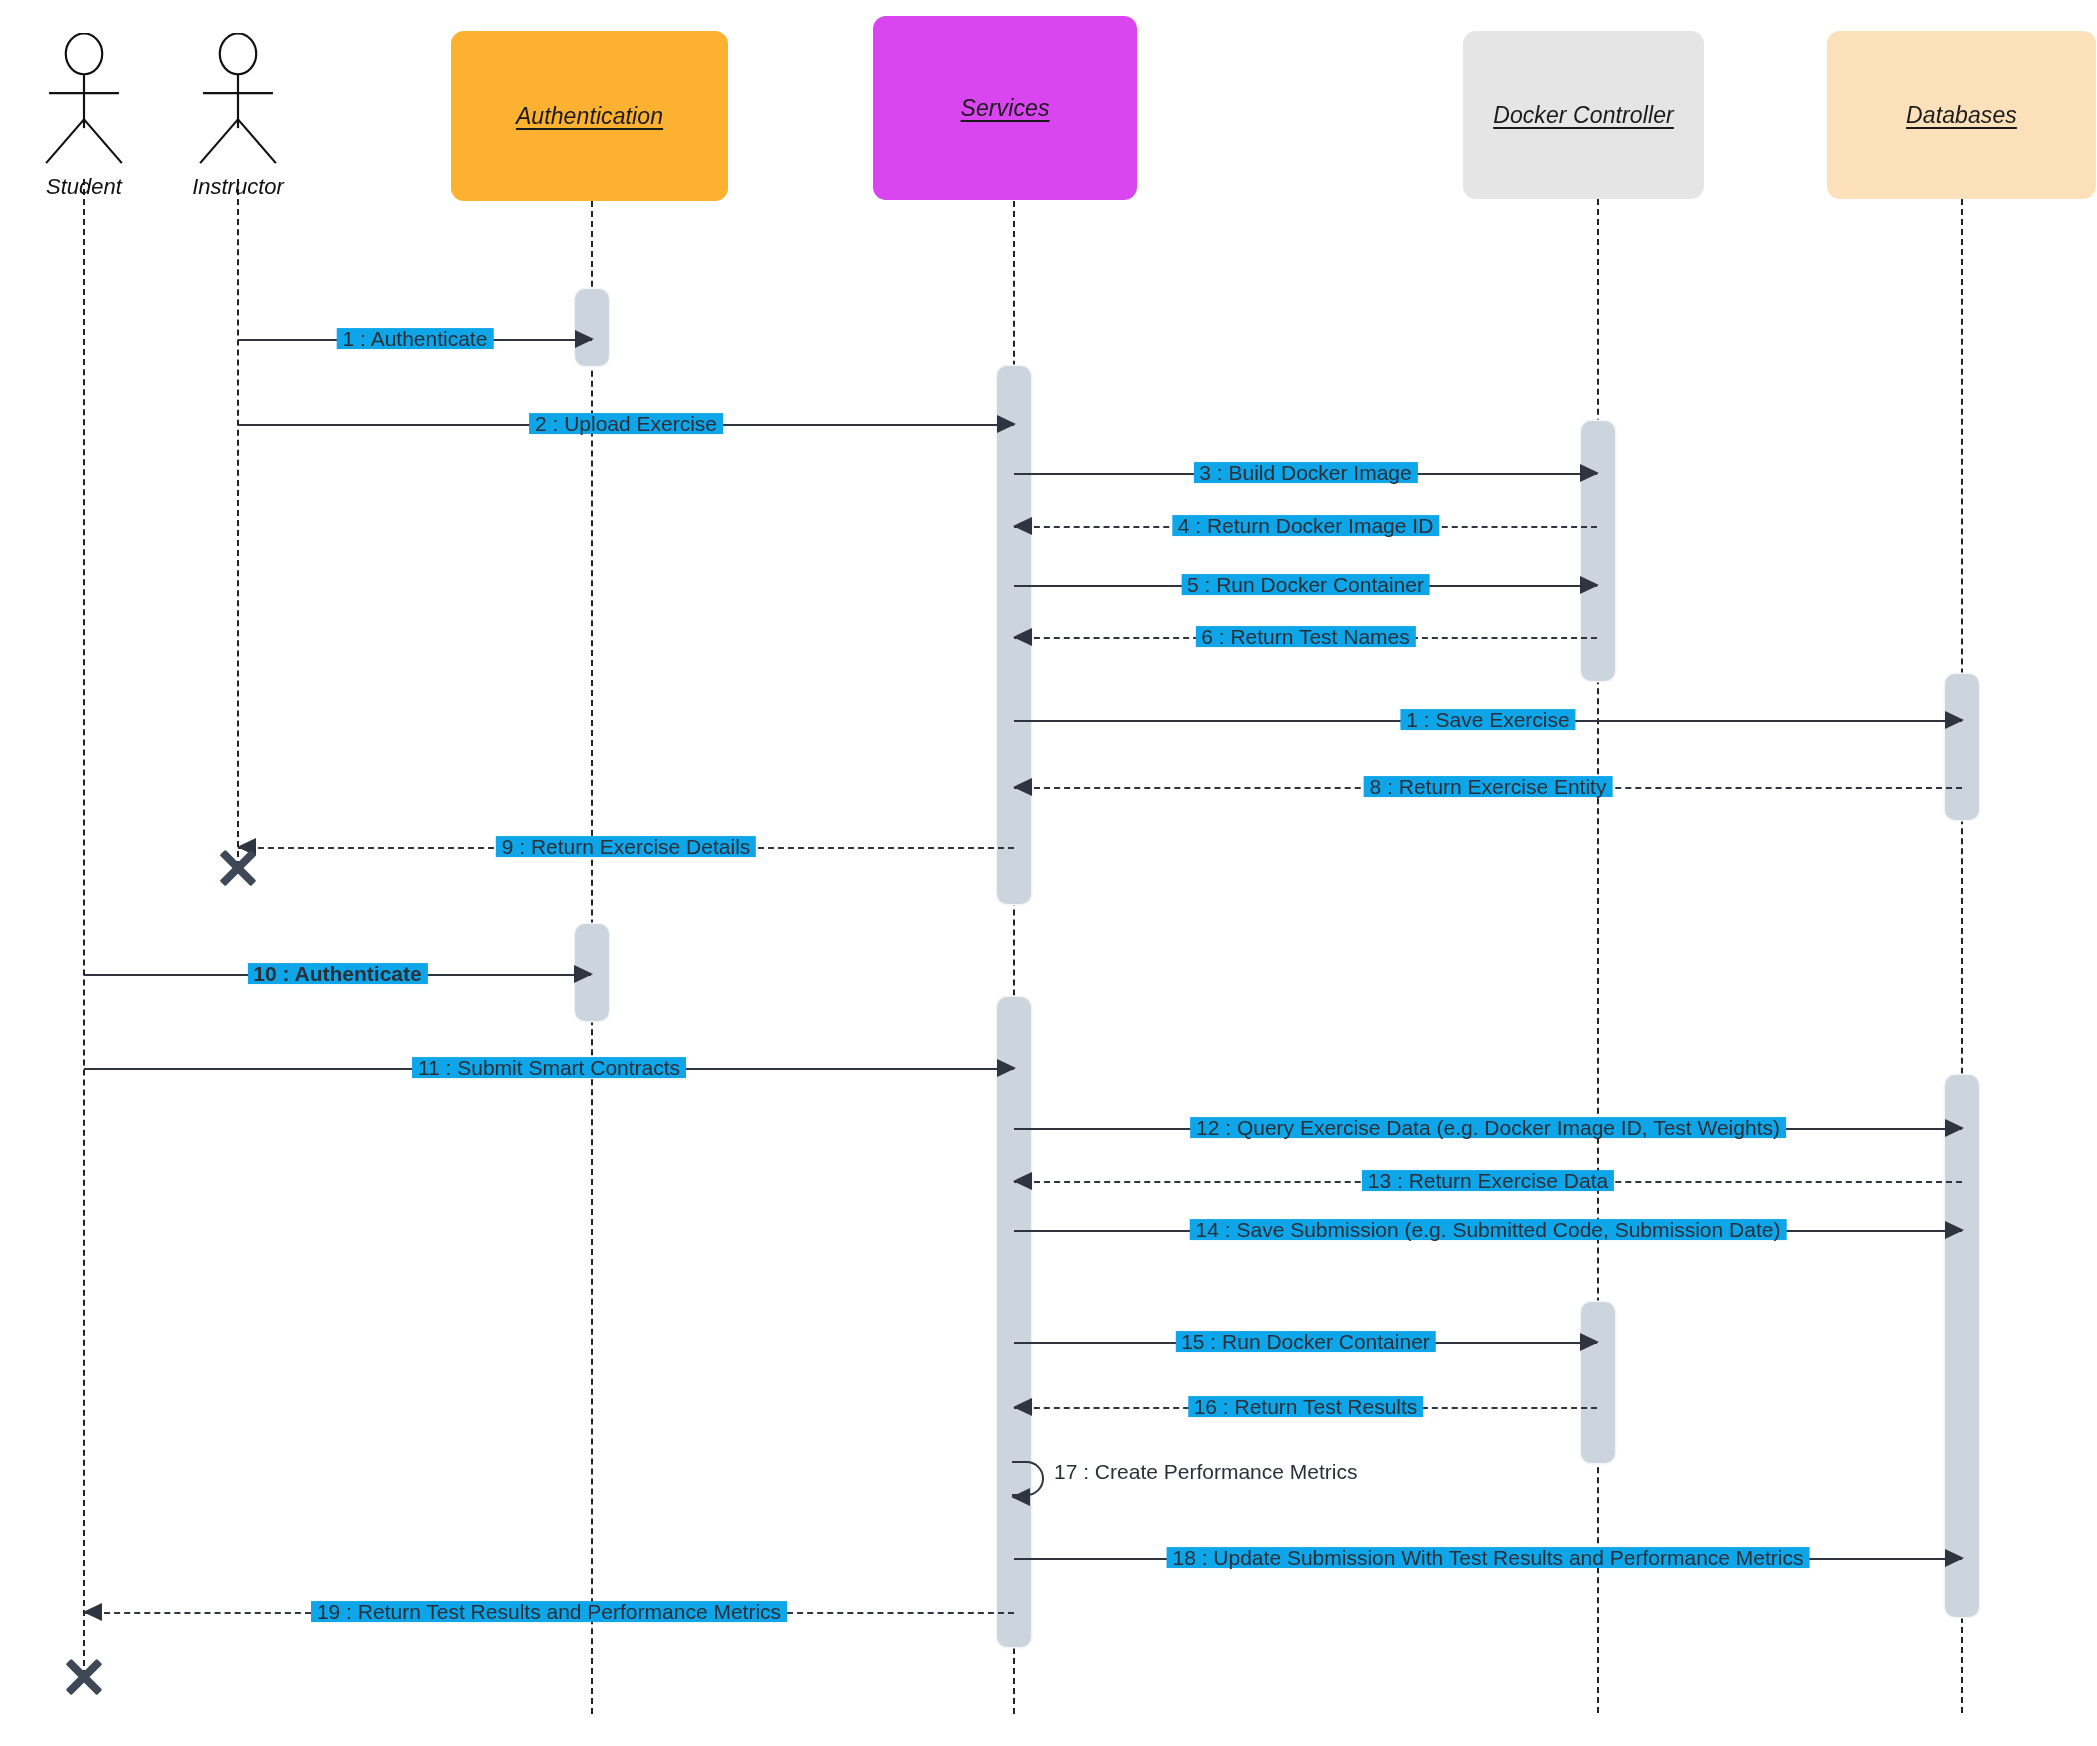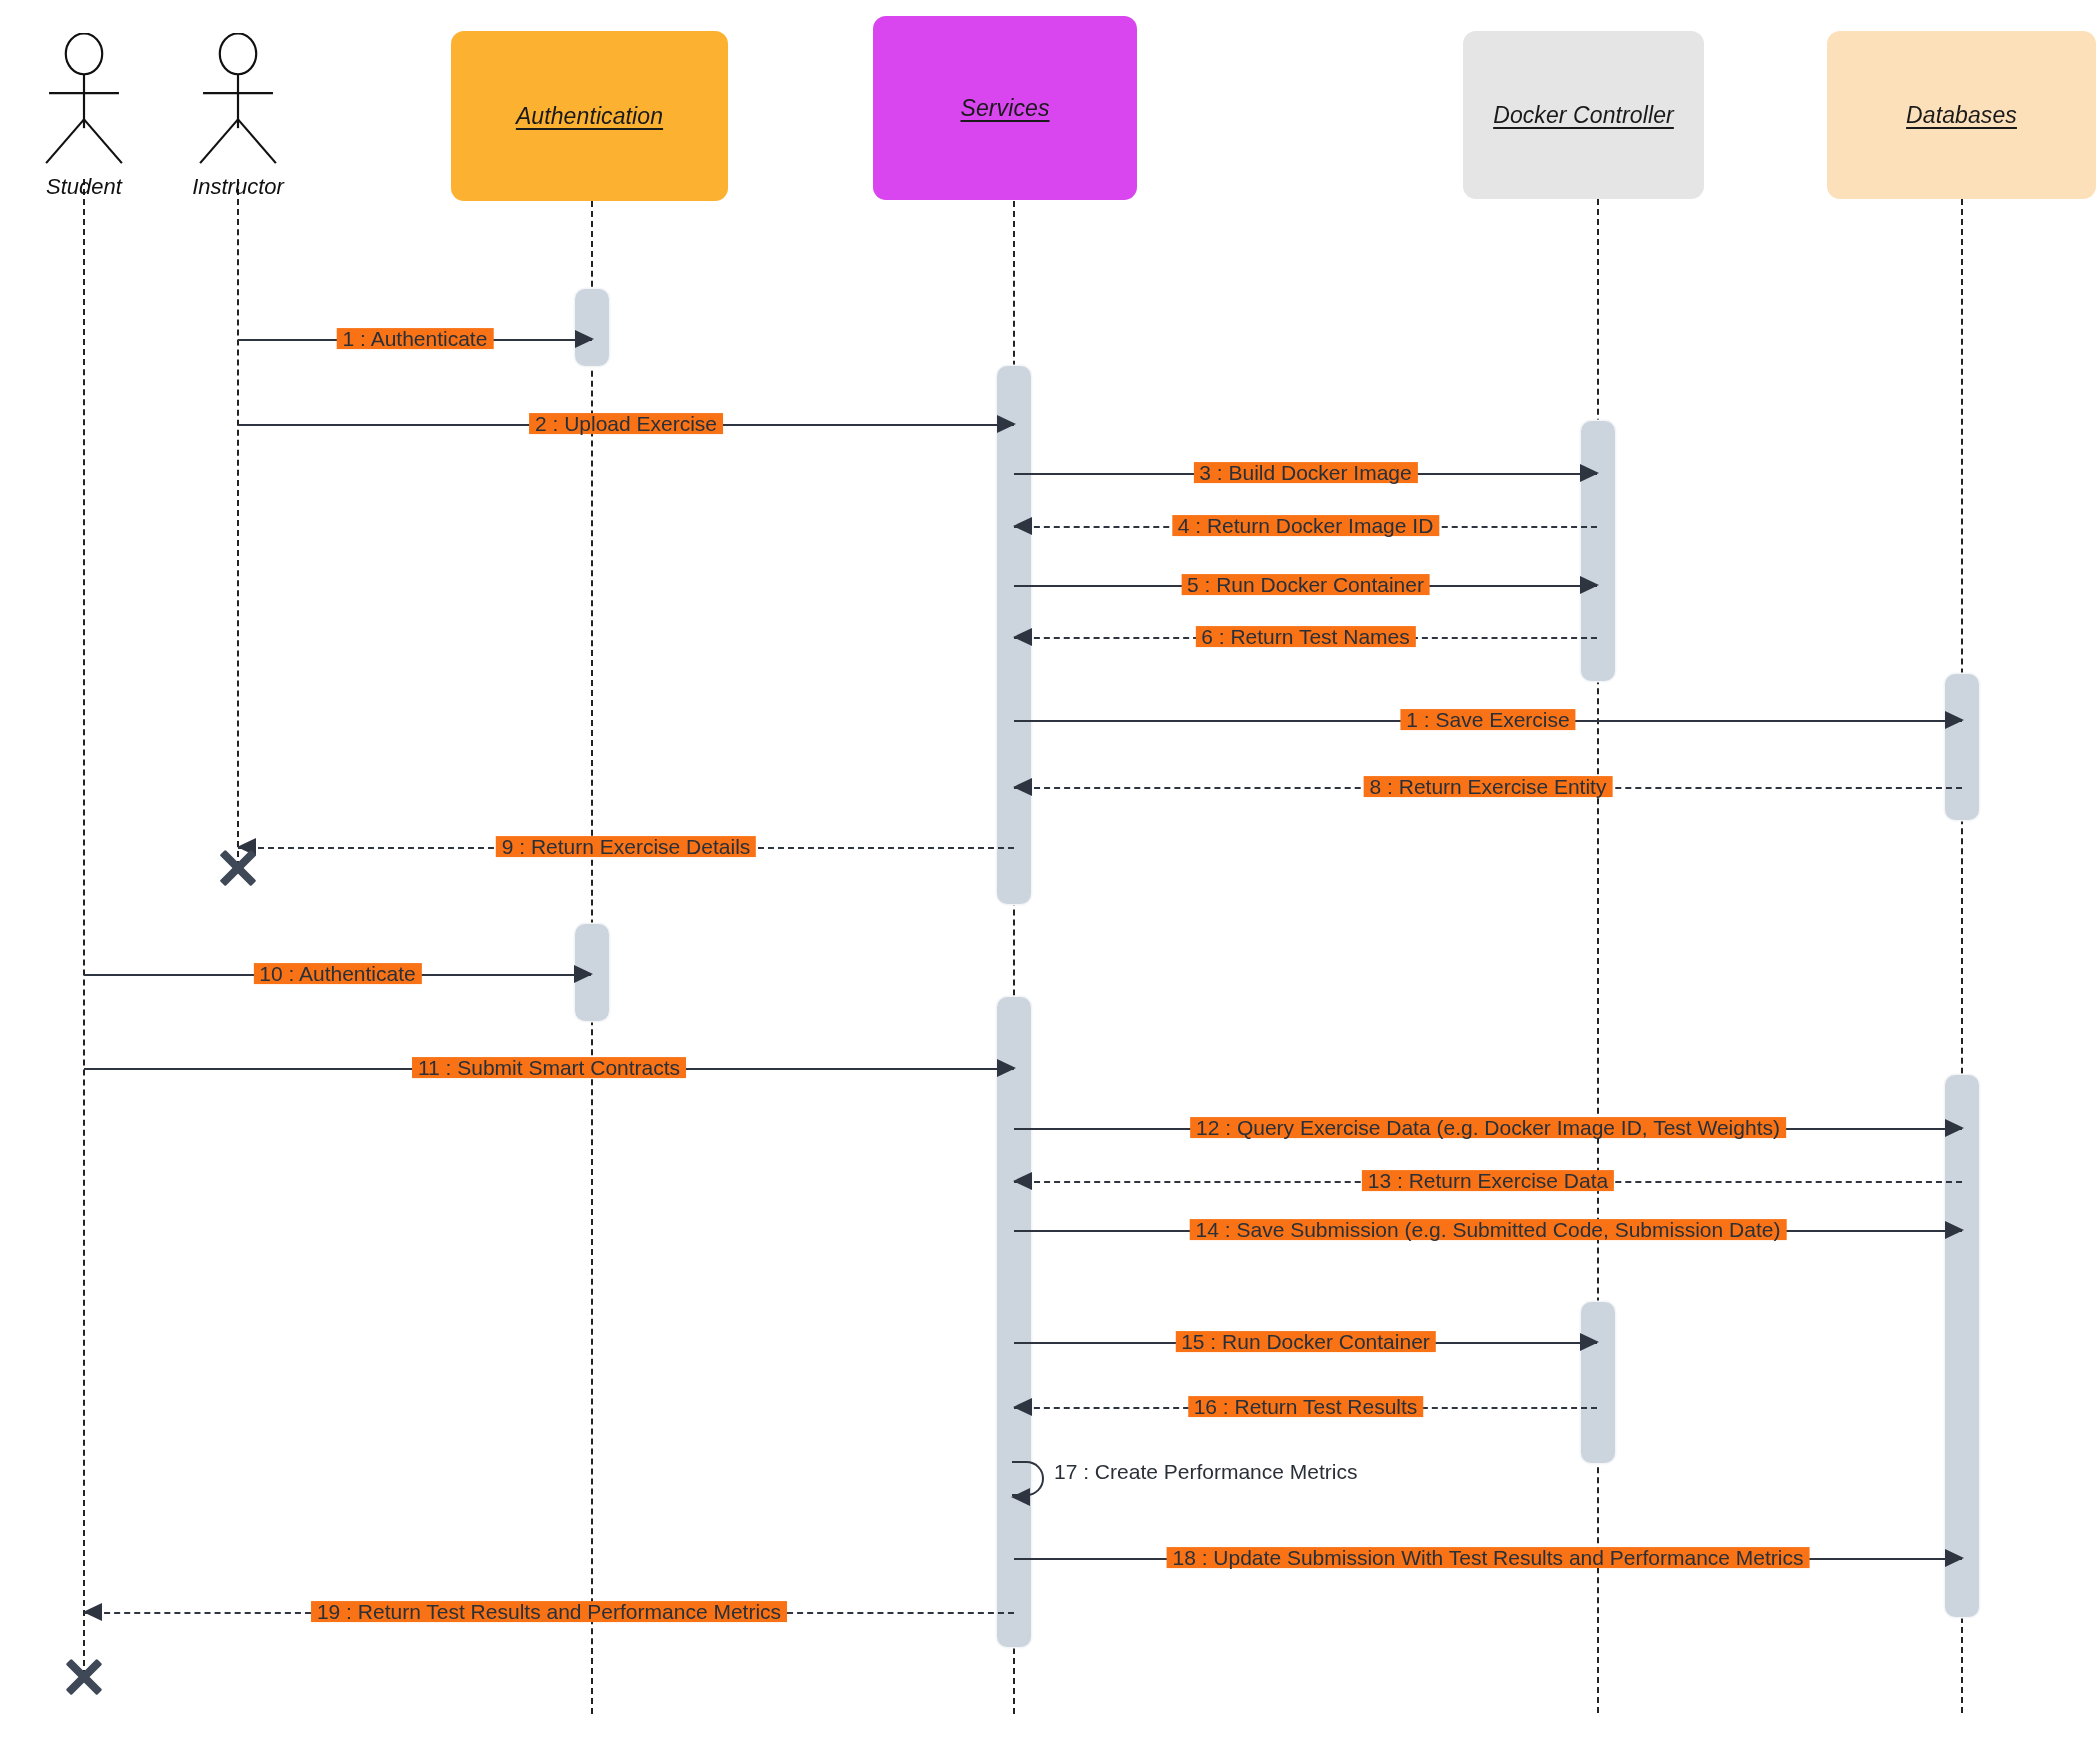--- a/index.html
+++ b/index.html
@@ -74,21 +74,21 @@
     border-top: 2.2px solid #2e3440;
   }
   .msg-line.dashed {
     border-top: 2.2px dashed #2e3440;
   }
   .msg-label {
     position: absolute;
     top: 50%;
     left: 50%;
     transform: translate(-50%, -52%);
-    background: #f97316;
+    background: #0ea5e9;
     padding: 0 5.9px;
     font-size: 21px;
     color: #2a2f38;
     white-space: nowrap;
     line-height: 1;
   }
   .arrowhead {
     position: absolute;
     top: 50%;
     width: 0;
@@ -256,21 +256,21 @@
       <div class="msg" style="left: 1014px; top: 772px; width: 948px;">
         <div class="msg-line dashed"></div>
         <div class="arrowhead left"></div>
         <div class="msg-label">8 : Return Exercise Entity</div>
       </div>
       <div class="msg" style="left: 238px; top: 832px; width: 776px;">
         <div class="msg-line dashed"></div>
         <div class="arrowhead left"></div>
         <div class="msg-label">9 : Return Exercise Details</div>
       </div>
-      <div class="msg" style="left: 84px; top: 959px; width: 507px;">
+      <div class="msg" style="left: 84px; top: 959px; width: 507px; font-weight: bold;">
         <div class="msg-line"></div>
         <div class="arrowhead right"></div>
         <div class="msg-label">10 : Authenticate</div>
       </div>
       <div class="msg" style="left: 84px; top: 1053px; width: 930px;">
         <div class="msg-line"></div>
         <div class="arrowhead right"></div>
         <div class="msg-label">11 : Submit Smart Contracts</div>
       </div>
       <div class="msg" style="left: 1014px; top: 1113px; width: 948px;">

